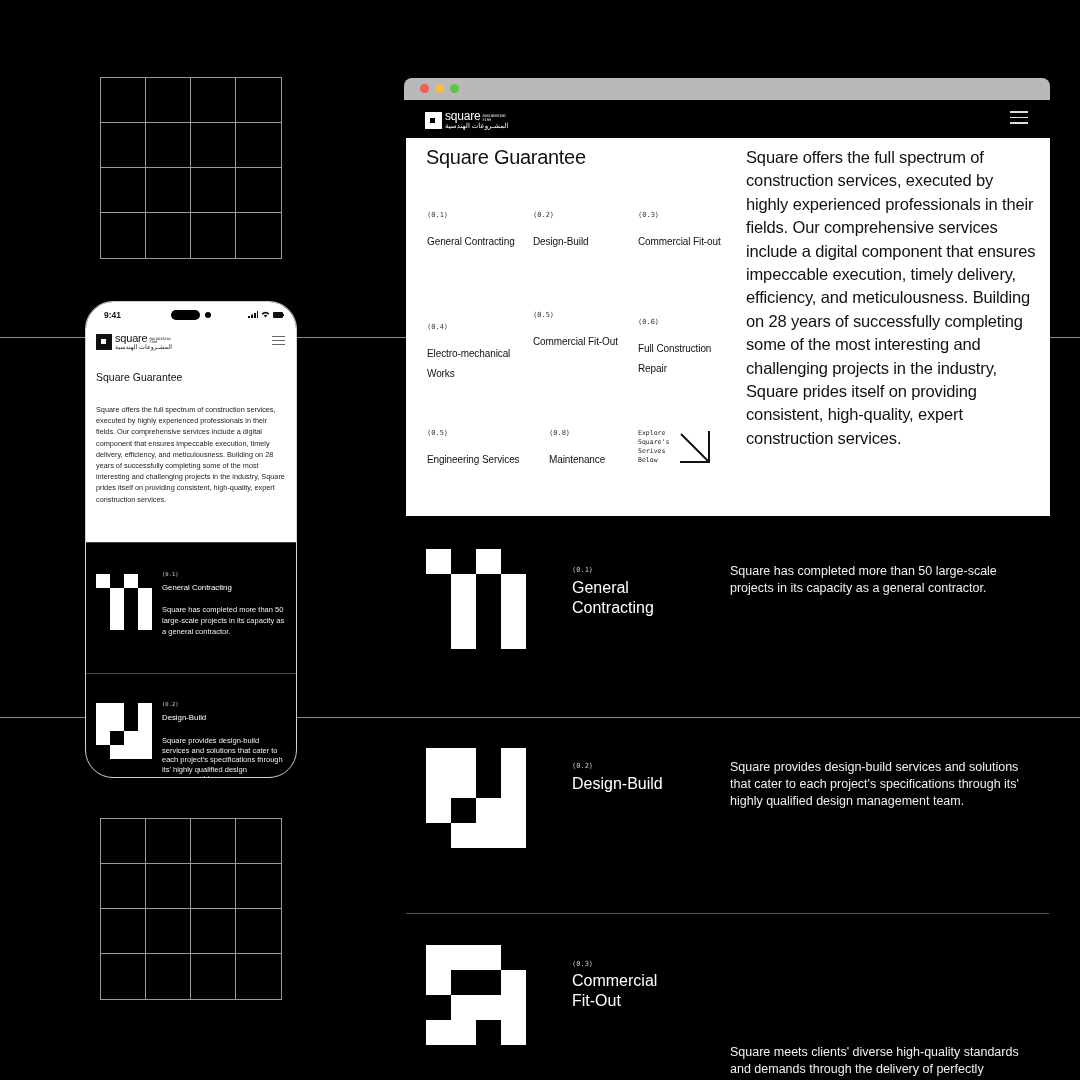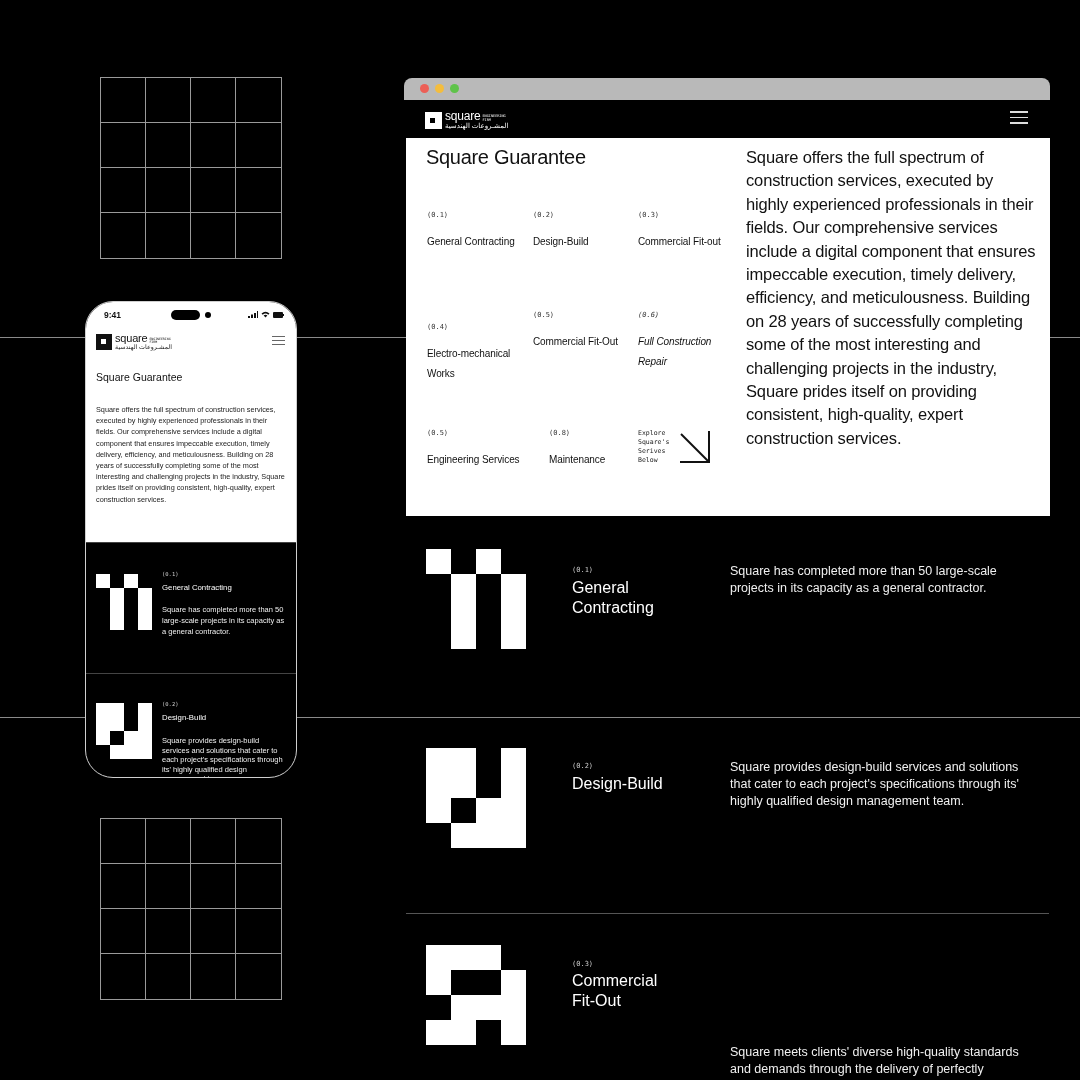--- a/index.html
+++ b/index.html
@@ -154,21 +154,21 @@
       <div class="svc-name">Commercial Fit-out</div>
     </div>
     <div class="svc" style="left:21px; top:173px; width:100px;margin-top:12px;">
       <div class="svc-num">(0.4)</div>
       <div class="svc-name">Electro-mechanical Works</div>
     </div>
     <div class="svc" style="left:127px; top:173px;">
       <div class="svc-num">(0.5)</div>
       <div class="svc-name">Commercial Fit-Out</div>
     </div>
-    <div class="svc" style="left:232px; top:173px; width:80px;font-style:italic;">
+    <div class="svc" style="left:232px; top:180px; width:80px;">
       <div class="svc-num">(0.6)</div>
       <div class="svc-name">Full Construction Repair</div>
     </div>
     <div class="svc" style="left:21px; top:291px;">
       <div class="svc-num">(0.5)</div>
       <div class="svc-name">Engineering Services</div>
     </div>
     <div class="svc" style="left:143px; top:291px;">
       <div class="svc-num">(0.8)</div>
       <div class="svc-name">Maintenance</div>

